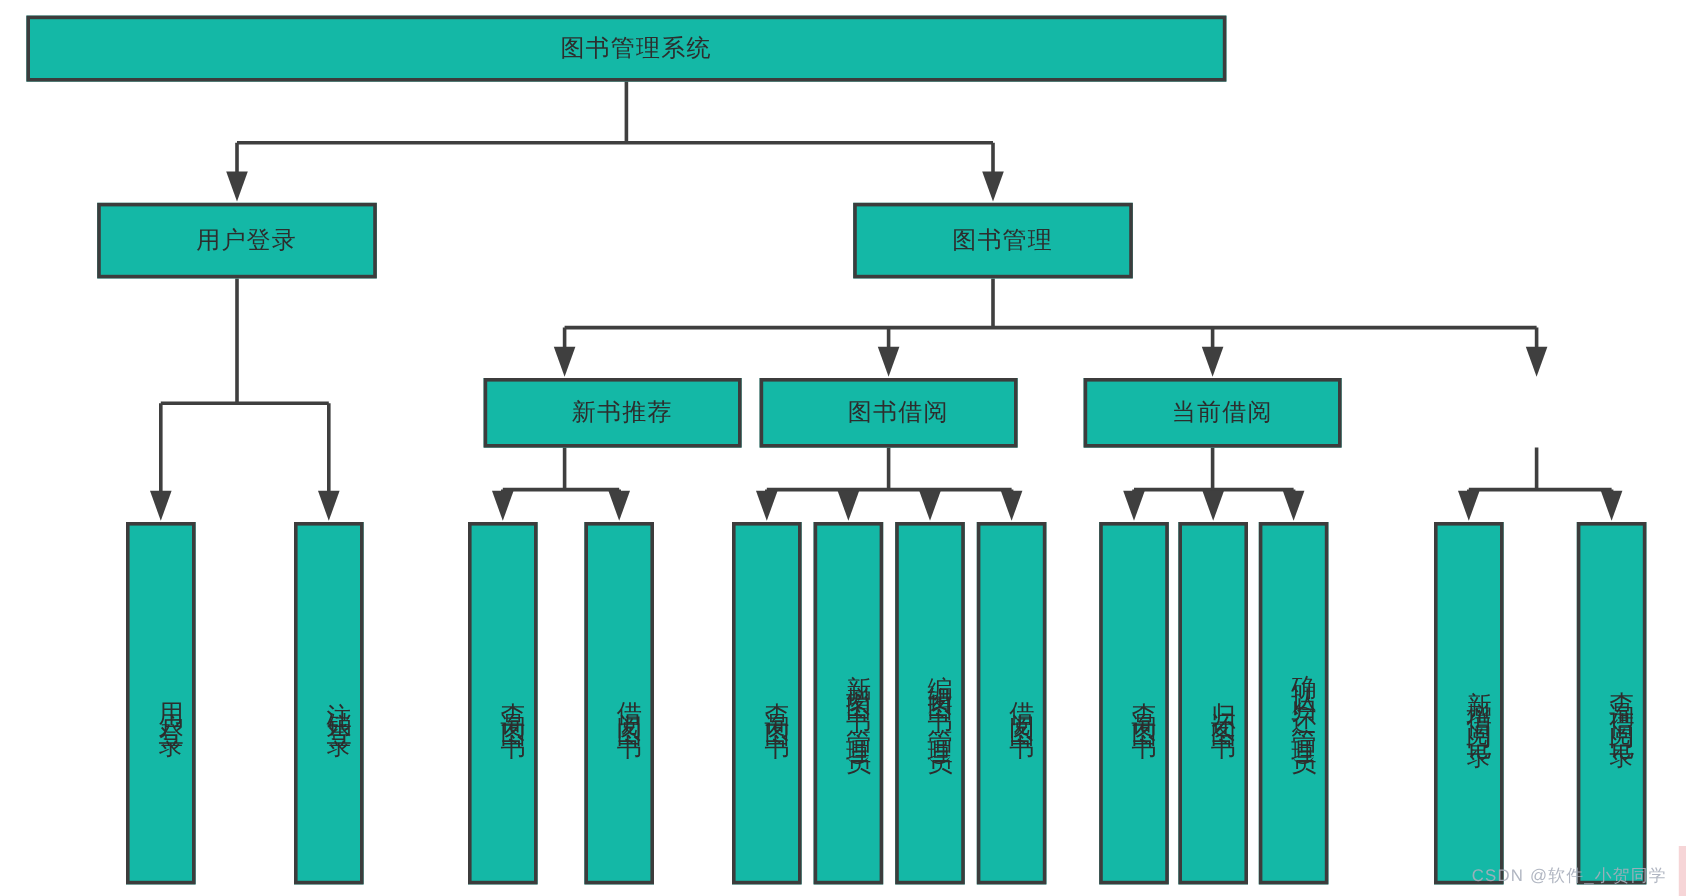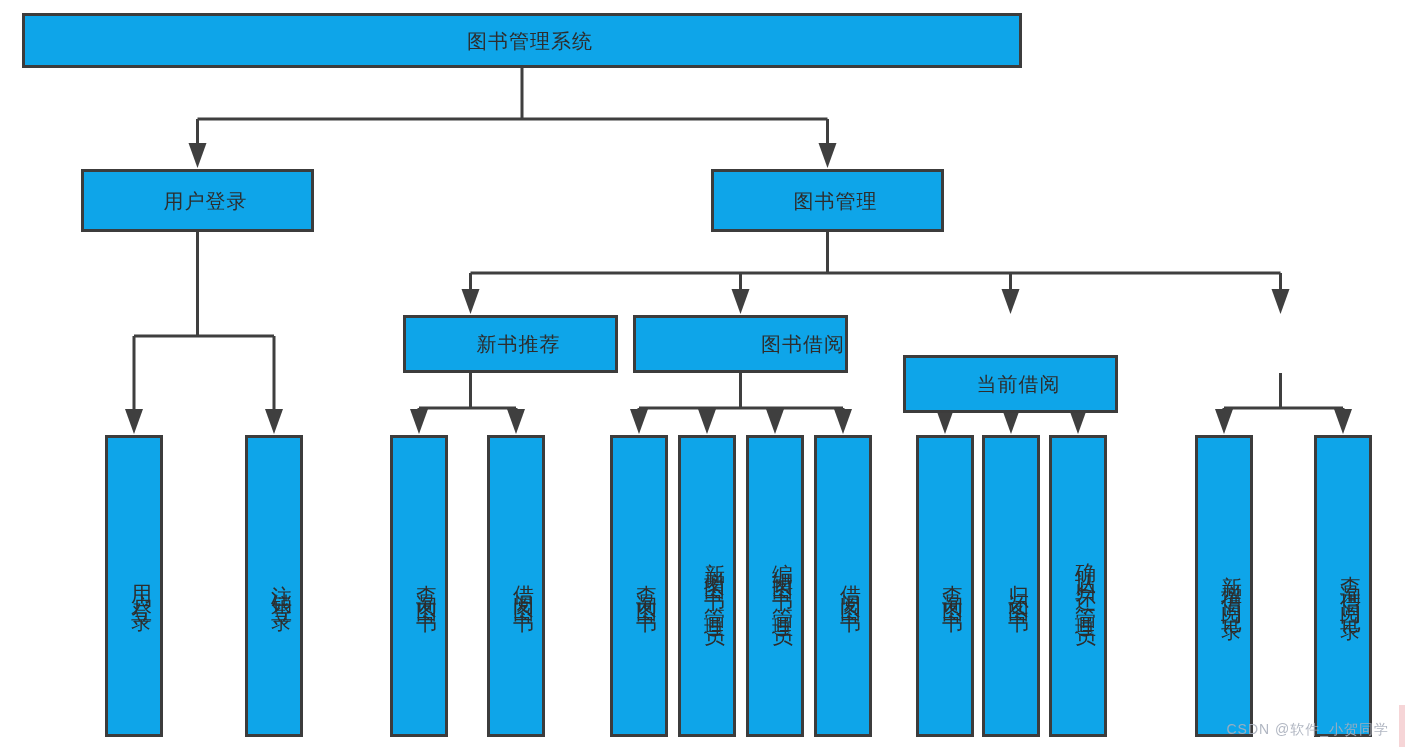--- a/index.html
+++ b/index.html
@@ -12,37 +12,37 @@
   html,body{margin:0;padding:0;}
   body{
     width:1405px;height:747px;background:#ffffff;position:relative;overflow:hidden;
     font-family:"Liberation Sans","DejaVu Sans",sans-serif;color:var(--text);
   }
   .stage{position:absolute;inset:0;}
   svg.connectors{position:absolute;left:0;top:0;z-index:1;}
   svg.connectors path{stroke:var(--line);stroke-width:3;fill:none;}
   svg.connectors polygon{fill:var(--line);stroke:none;}
   .node{
-    position:absolute;background:#0ea5e9;border:3px solid var(--box_border);
+    position:absolute;background:#14b8a6;border:3px solid var(--box_border);
     box-sizing:border-box;display:flex;align-items:center;justify-content:center;
     z-index:2;font-size:20px;letter-spacing:1px;line-height:1.2;white-space:nowrap;padding-left:16px;
   }
   .node.vert{
     writing-mode:vertical-rl;text-orientation:mixed;
     font-size:21px;letter-spacing:9px;white-space:normal;line-height:1;
   }
   
   .n-root{left:22px;top:13px;width:1000px;height:55px;}
   
   .n-l2a{left:81px;top:169px;width:233px;height:63px;}
   .n-l2b{left:711px;top:169px;width:233px;height:63px;}
   
   .n-l3a{left:363px;top:315px;width:215px;height:58px;margin-left:40px;}
-  .n-l3b{left:633px;top:315px;width:215px;height:58px;justify-content:flex-end;}
-  .n-l3c{left:903px;top:315px;width:215px;height:58px;margin-top:40px;}
+  .n-l3b{left:633px;top:315px;width:215px;height:58px;}
+  .n-l3c{left:903px;top:315px;width:215px;height:58px;}
   .n-l3d{left:1173px;top:315px;width:215px;height:58px;}
   
   .leaf{top:435px;width:58px;height:302px;}
   .n-g1a{left:105px;} .n-g1b{left:245px;}
   .n-g2a{left:390px;} .n-g2b{left:487px;}
   .n-g3a{left:610px;} .n-g3b{left:678px;} .n-g3c{left:746px;} .n-g3d{left:814px;}
   .n-g4a{left:916px;} .n-g4b{left:982px;} .n-g4c{left:1049px;}
   .n-g5a{left:1195px;} .n-g5b{left:1314px;}
   .watermark{
     position:absolute;right:16px;bottom:8px;z-index:3;

